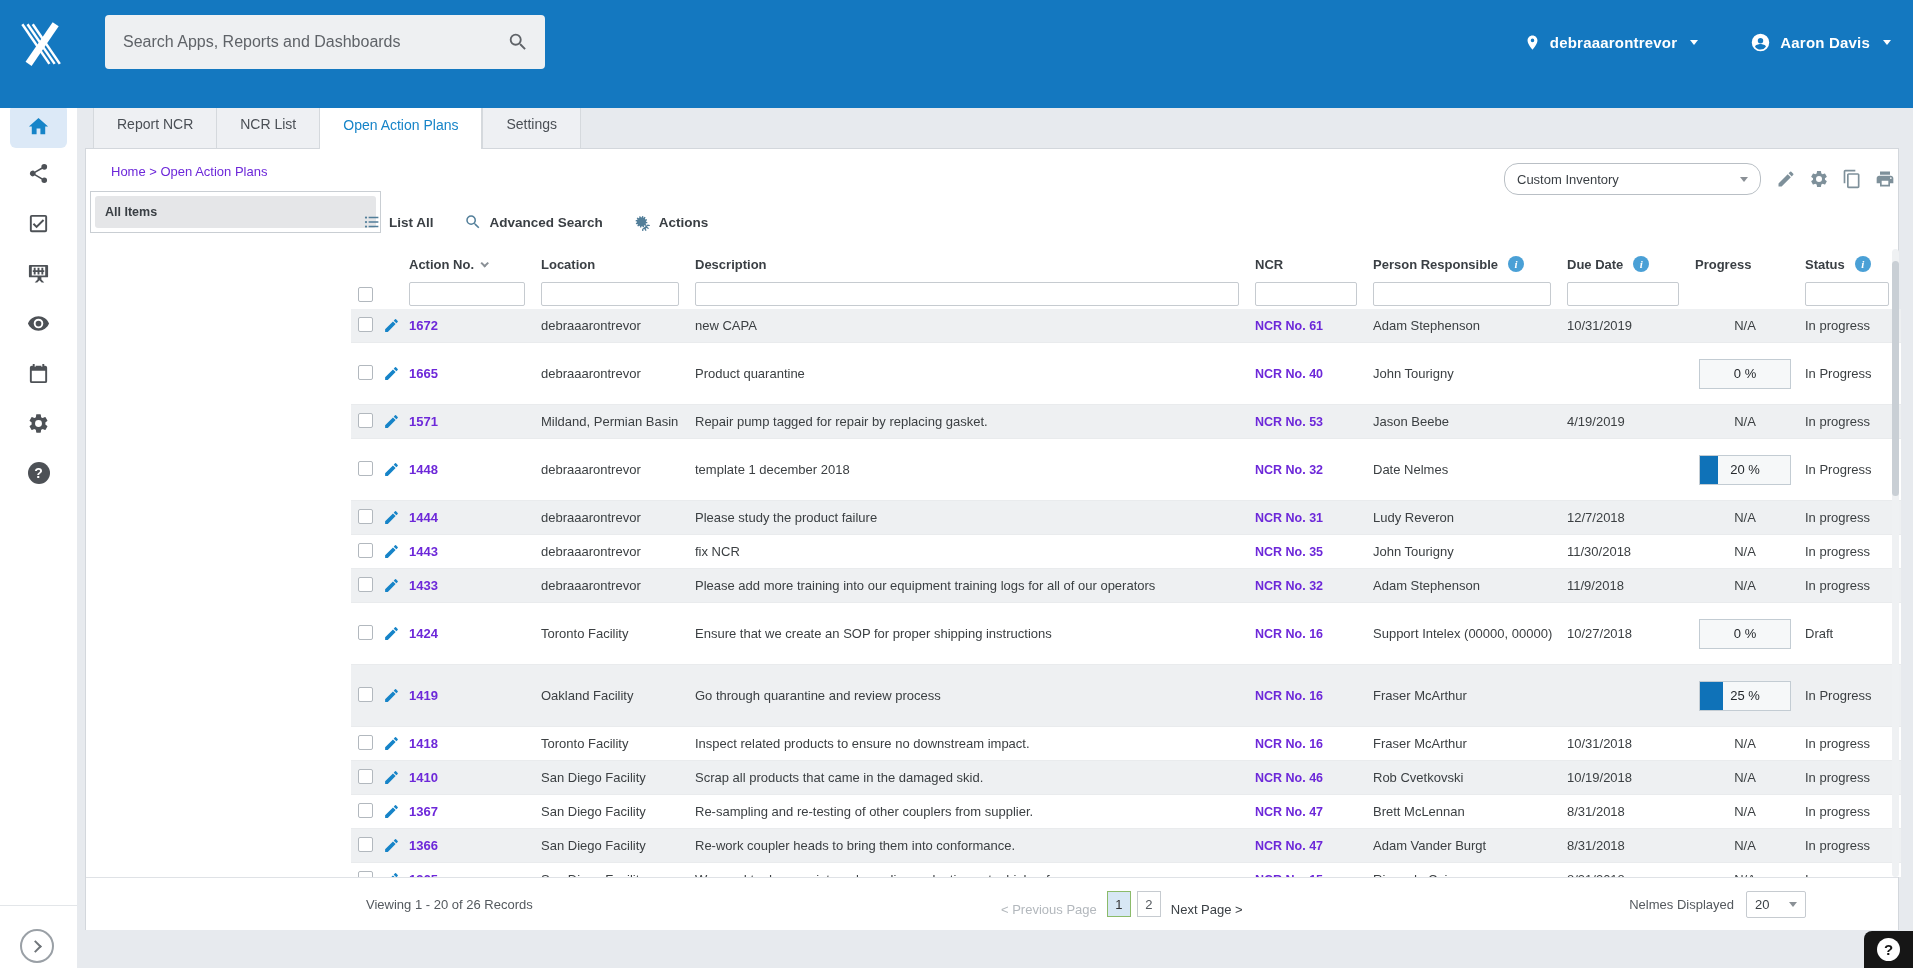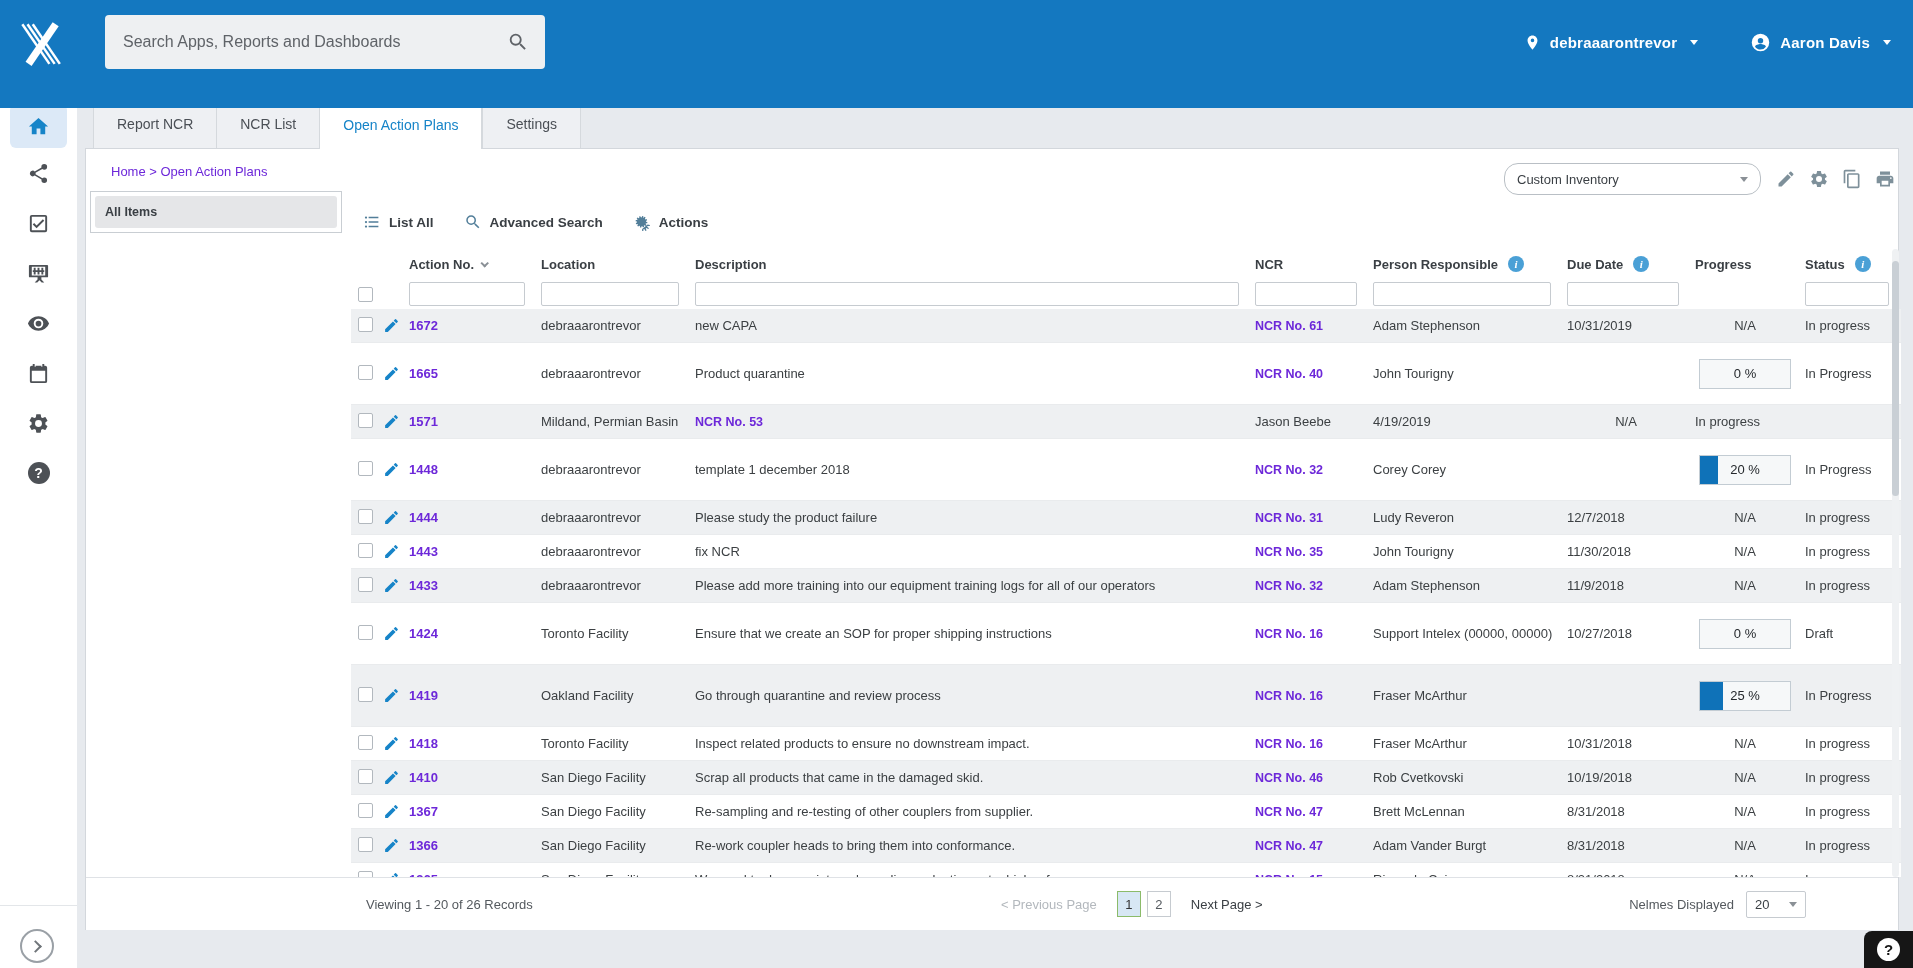--- a/index.html
+++ b/index.html
@@ -38,21 +38,21 @@
 
   
   .panel { position:absolute; left:85px; top:148px; width:1814px; height:782px; background:#fff; border:1px solid #d3d7dc; }
   .breadcrumb { position:absolute; left:25px; top:15px; font-size:13px; color:#6d28d9; }
 
   .view-select { position:absolute; left:1418px; top:14px; width:257px; height:32px; border:1px solid #b9bfc5; border-radius:14px; background:#fff; display:flex; align-items:center; font-size:13px; color:#3a3f44; padding:0 12px; cursor:pointer; }
   .view-select .caret { margin-left:auto; color:#8a9096; }
   .view-icons { position:absolute; left:1690px; top:20px; display:flex; gap:13px; }
   .view-icons svg { width:20px; height:20px; fill:#7e909a; cursor:pointer; }
 
-  .tree-box { position:absolute; left:4px; top:42px; width:252px; height:42px; background:#fff; border:1px solid #c9ced3; }
+  .tree-box { position:absolute; left:4px; top:42px; width:291px; height:42px; background:#fff; border:1px solid #c9ced3; }
   .tree-item { margin:4px; height:32px; background:#e5e6e8; border-radius:3px; display:flex; align-items:center; padding-left:10px; font-size:12.5px; font-weight:700; color:#3a3f44; cursor:pointer; }
 
   .list-toolbar { position:absolute; left:277px; top:58px; height:30px; display:flex; align-items:center; gap:30px; }
   .lt-group { display:flex; align-items:center; gap:8px; cursor:pointer; }
   .lt-group svg { width:18px; height:18px; fill:#527e99; }
   .lt-label { font-size:13.5px; font-weight:600; color:#3a3f44; }
 
   
   .trow { display:grid; grid-template-columns:28px 26px 132px 154px 560px 118px 194px 128px 110px 100px; align-items:center; }
   .thead { position:absolute; left:265px; top:100px; width:1550px; height:30px; }
@@ -78,21 +78,21 @@
   .pbar { position:relative; width:92px; height:30px; border:1px solid #c3ccd3; background:#f6f8f9; display:flex; align-items:center; justify-content:center; }
   .pfill { position:absolute; left:0; top:0; bottom:0; background:#0f72b8; }
   .plab { position:relative; font-size:13px; color:#24282c; z-index:1; }
 
   .vscroll { position:absolute; left:1806px; top:100px; width:7px; height:628px; background:#eff1f3; border-radius:4px; }
   .vthumb { position:absolute; left:0; top:12px; width:7px; height:235px; background:#c9cfd5; border-radius:4px; }
 
   
   .tfooter { position:absolute; left:0; top:728px; width:1812px; height:53px; border-top:1px solid #dfe2e6; background:#fff; }
   .viewing { position:absolute; left:280px; top:19px; font-size:13px; color:#54595e; }
-  .pagination { position:absolute; left:915px; top:13px; display:flex; align-items:center; gap:20px; }
+  .pagination { position:absolute; left:915px; top:13px; display:flex; align-items:flex-end; gap:10px; }
   .pg-prev { font-size:13px; color:#b3b8bd; cursor:default; }
   .pg-next { font-size:13px; color:#3a3f44; cursor:pointer; }
   .pagebox { min-width:24px; height:26px; border:1px solid #c6cbd0; background:#fff; color:#54595e; font-size:13px; display:flex; align-items:center; justify-content:center; padding:0 5px; cursor:pointer; }
   .pagebox.active { background:#d7e7f4; border:1px solid #8bbb6a; color:#333; }
   .items-disp { position:absolute; right:92px; top:13px; display:flex; align-items:center; gap:12px; }
   .items-label { font-size:13px; color:#54595e; }
   .items-select { width:60px; height:27px; border:1px solid #c6cbd0; border-radius:2px; display:flex; align-items:center; padding:0 8px; font-size:13px; color:#3a3f44; cursor:pointer; }
   .items-select .caret { margin-left:auto; color:#8a9096; }
 
   
@@ -345,40 +345,41 @@
   </div>
         <div class="trow brow shaded">
     <div class="c"><input type="checkbox" class="cb" style=""></div>
     <div class="c icon-edit">
       <svg viewBox="0 0 24 24">
               <path d="M3 17.25V21h3.75L17.81 9.94l-3.75-3.75L3 17.25zM20.71 7.04a1 1 0 0 0 0-1.41l-2.34-2.34a1 1 0 0 0-1.41 0l-1.83 1.83 3.75 3.75 1.83-1.83z"></path>
             </svg>
     </div>
     <div class="c"><a class="lnk action-no">1571</a></div>
     <div class="c">Mildand, Permian Basin</div>
+    <div class="c">Repair pump tagged for repair by replacing gasket.</div>
     <div class="c"><a class="lnk ncr-no">NCR No. 53</a></div>
     <div class="c">Jason Beebe</div>
     <div class="c">4/19/2019</div>
     <div class="c c-prog">
             <span class="pna">N/A</span>
           </div>
     <div class="c">In progress</div>
   </div>
         <div class="trow brow tall">
     <div class="c"><input type="checkbox" class="cb" style=""></div>
     <div class="c icon-edit">
       <svg viewBox="0 0 24 24">
               <path d="M3 17.25V21h3.75L17.81 9.94l-3.75-3.75L3 17.25zM20.71 7.04a1 1 0 0 0 0-1.41l-2.34-2.34a1 1 0 0 0-1.41 0l-1.83 1.83 3.75 3.75 1.83-1.83z"></path>
             </svg>
     </div>
     <div class="c"><a class="lnk action-no">1448</a></div>
     <div class="c">debraaarontrevor</div>
     <div class="c">template 1 december 2018</div>
     <div class="c"><a class="lnk ncr-no">NCR No. 32</a></div>
-    <div class="c">Corey Corey</div>
+    <div class="c">Date Nelmes</div>
     <div class="c"></div>
     <div class="c c-prog">
             <div class="pbar">
               <div class="pfill" style="width: 20%;"></div>
               <span class="plab">20 %</span>
             </div>
           </div>
     <div class="c">In Progress</div>
   </div>
         <div class="trow brow shaded">

